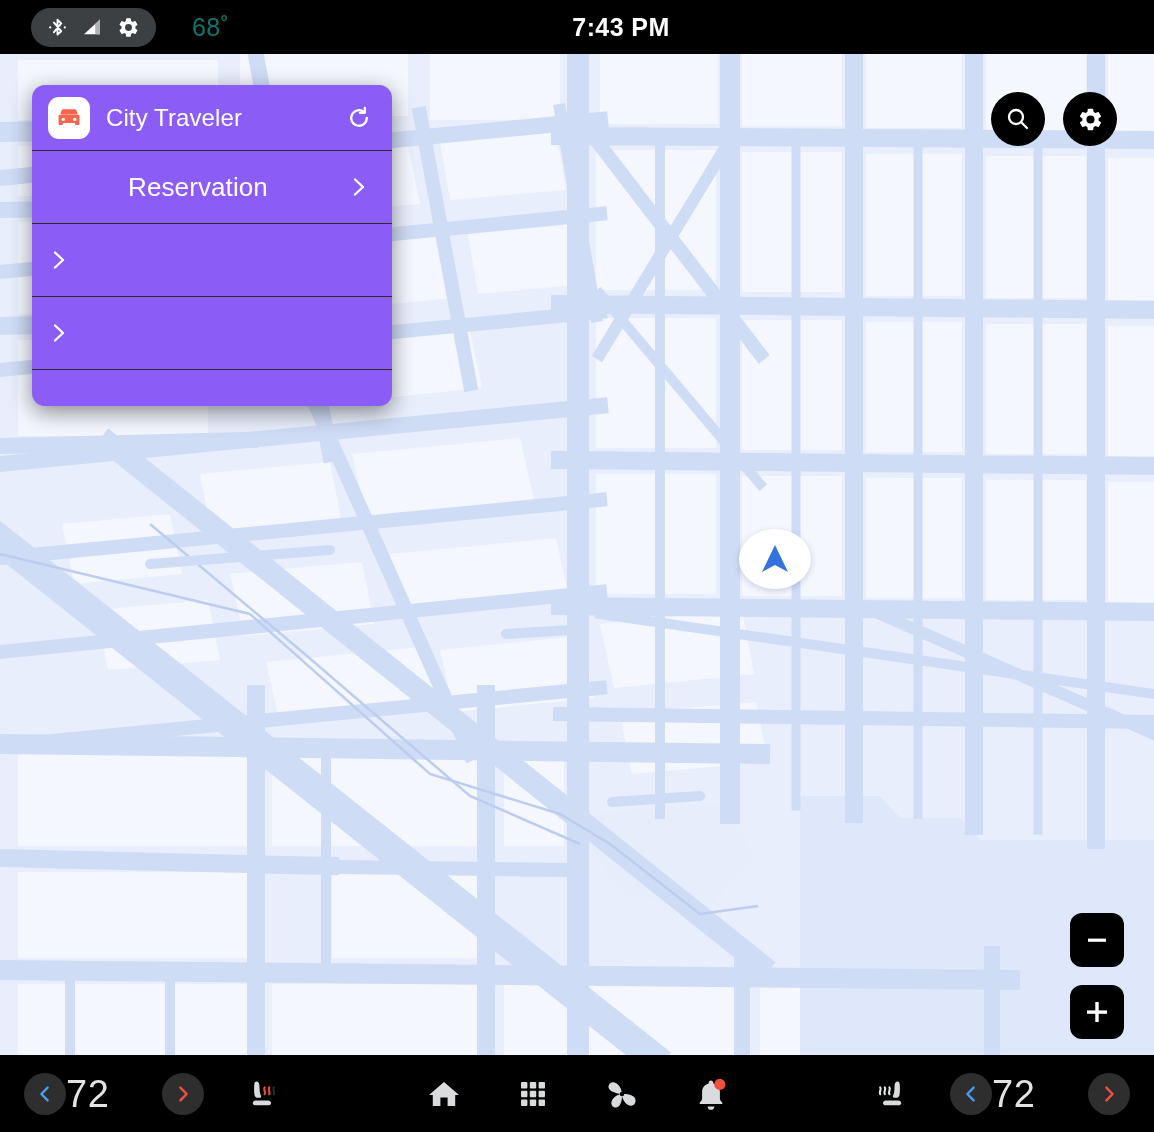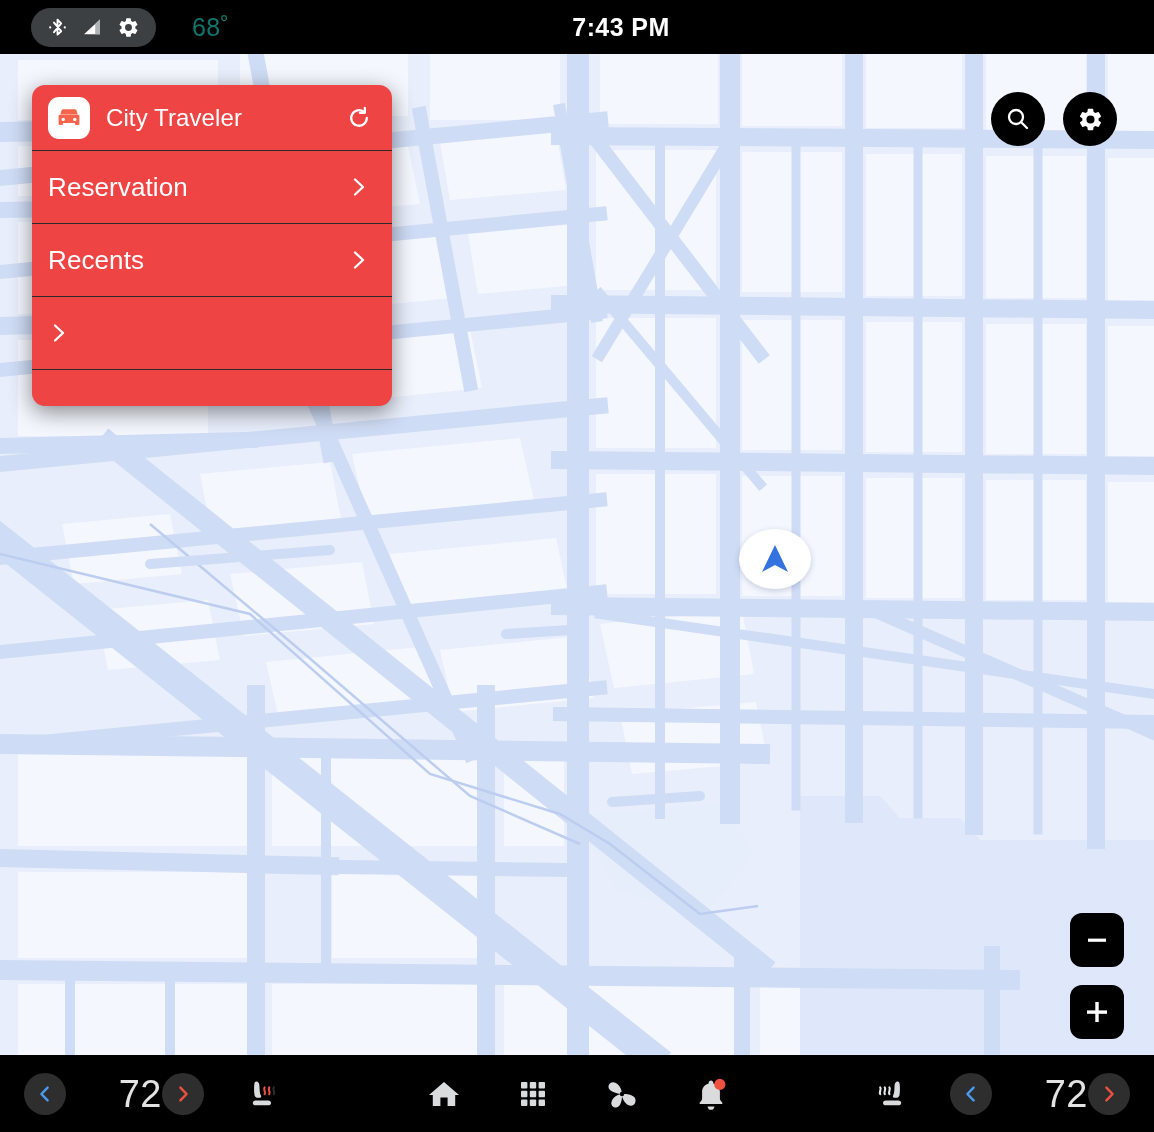--- a/index.html
+++ b/index.html
@@ -122,21 +122,21 @@
     cursor: pointer;
   }
   #zoom-out-btn { left: 1070px; top: 913px; }
   #zoom-in-btn  { left: 1070px; top: 985px; }
 
   
   #app-panel {
     position: absolute;
     left: 32px; top: 85px;
     width: 360px;
-    background: #ef4444;
+    background: #8b5cf6;
     border-radius: 13px;
     z-index: 20;
     overflow: hidden;
     box-shadow: 0 6px 22px rgba(0,0,0,0.45);
   }
   #panel-header {
     height: 66px;
     display: flex;
     align-items: center;
     padding: 0 16px 0 16px;
@@ -167,20 +167,21 @@
     cursor: pointer;
     flex: 0 0 auto;
   }
   .panel-row {
     height: 73px;
     display: flex;
     align-items: center;
     padding: 0 22px 0 16px;
     border-bottom: 1px solid #2a2a2a;
     cursor: pointer;
+    text-align: center;
   }
   .panel-row:last-of-type { border-bottom: none; }
   .panel-row-label {
     flex: 1 1 auto;
     color: #ffffff;
     font-size: 26px;
     letter-spacing: 0.1px;
   }
   .chevron { flex: 0 0 auto; display: flex; }
   #panel-footer { height: 36px; }
@@ -209,21 +210,21 @@
     border-radius: 50%;
     background: #2e2e2e;
     display: flex;
     align-items: center;
     justify-content: center;
     cursor: pointer;
     flex: 0 0 auto;
   }
   .temp-value {
     width: 96px;
-    text-align: right;
+    text-align: left;
     color: #e3e3e3;
     font-size: 38px;
     letter-spacing: 0.5px;
     line-height: 42px;
   }
   .seat-btn {
     position: absolute;
     top: 0;
     height: 77px;
     width: 60px;
@@ -465,21 +466,20 @@
     <div class="panel-row">
       <div class="panel-row-label">Reservation</div>
       <span class="chevron">
         <svg width="22" height="22" viewBox="0 0 22 22">
           <polyline points="7,3.5 15,11 7,18.5" fill="none" stroke="#ffffff" stroke-width="2.3" stroke-linecap="round" stroke-linejoin="round"></polyline>
         </svg>
       </span>
     </div>
 
     <div class="panel-row">
-      <div class="panel-row-label">Recents</div>
       <span class="chevron">
         <svg width="22" height="22" viewBox="0 0 22 22">
           <polyline points="7,3.5 15,11 7,18.5" fill="none" stroke="#ffffff" stroke-width="2.3" stroke-linecap="round" stroke-linejoin="round"></polyline>
         </svg>
       </span>
     </div>
 
     <div class="panel-row">
       <span class="chevron">
         <svg width="22" height="22" viewBox="0 0 22 22">

